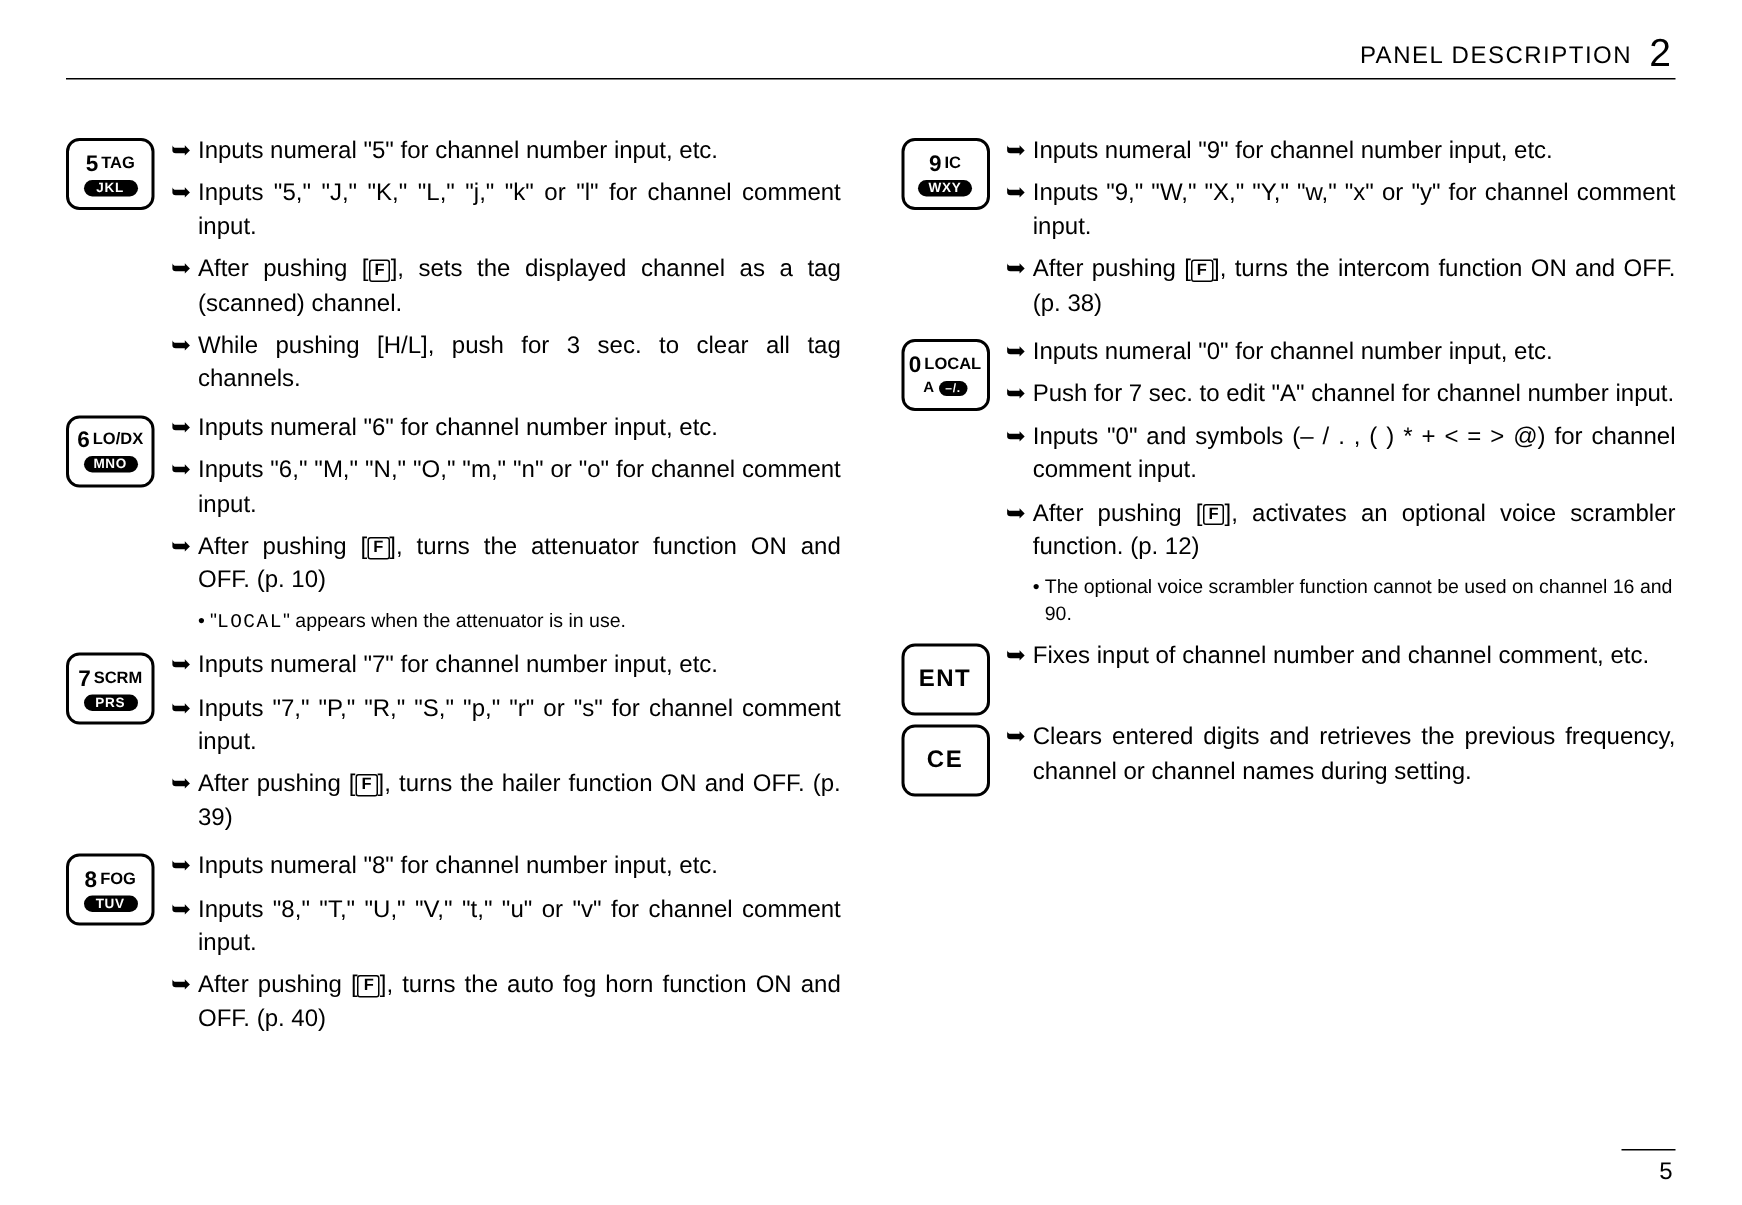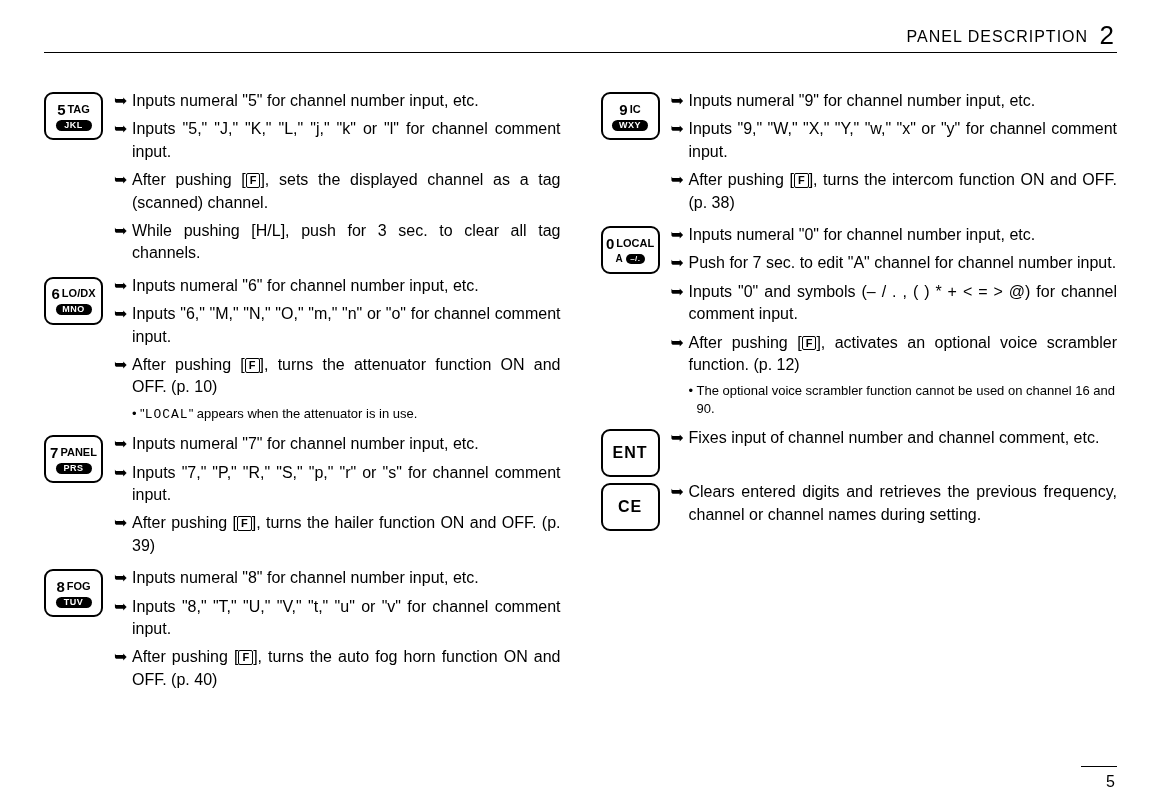--- a/index.html
+++ b/index.html
@@ -222,21 +222,21 @@
     <span class="dot">•</span>
     <span>"<span class="mono">LOCAL</span>" appears when the attenuator is in use.</span>
   </div>
         </div>
   </div>
       <div class="entry">
     <div class="key">
           <div class="keybox">
     <div class="row1">
               <span class="num">7</span>
-              <span>PANEL</span>
+              <span>SCRM</span>
             </div>
     <div class="row2">PRS</div>
   </div>
         </div>
     <div class="items">
           <div class="item">
     <span class="arrow">➥</span>
     <span class="itext">Inputs numeral "7" for channel number input, etc.</span>
   </div>
           <div class="item">

